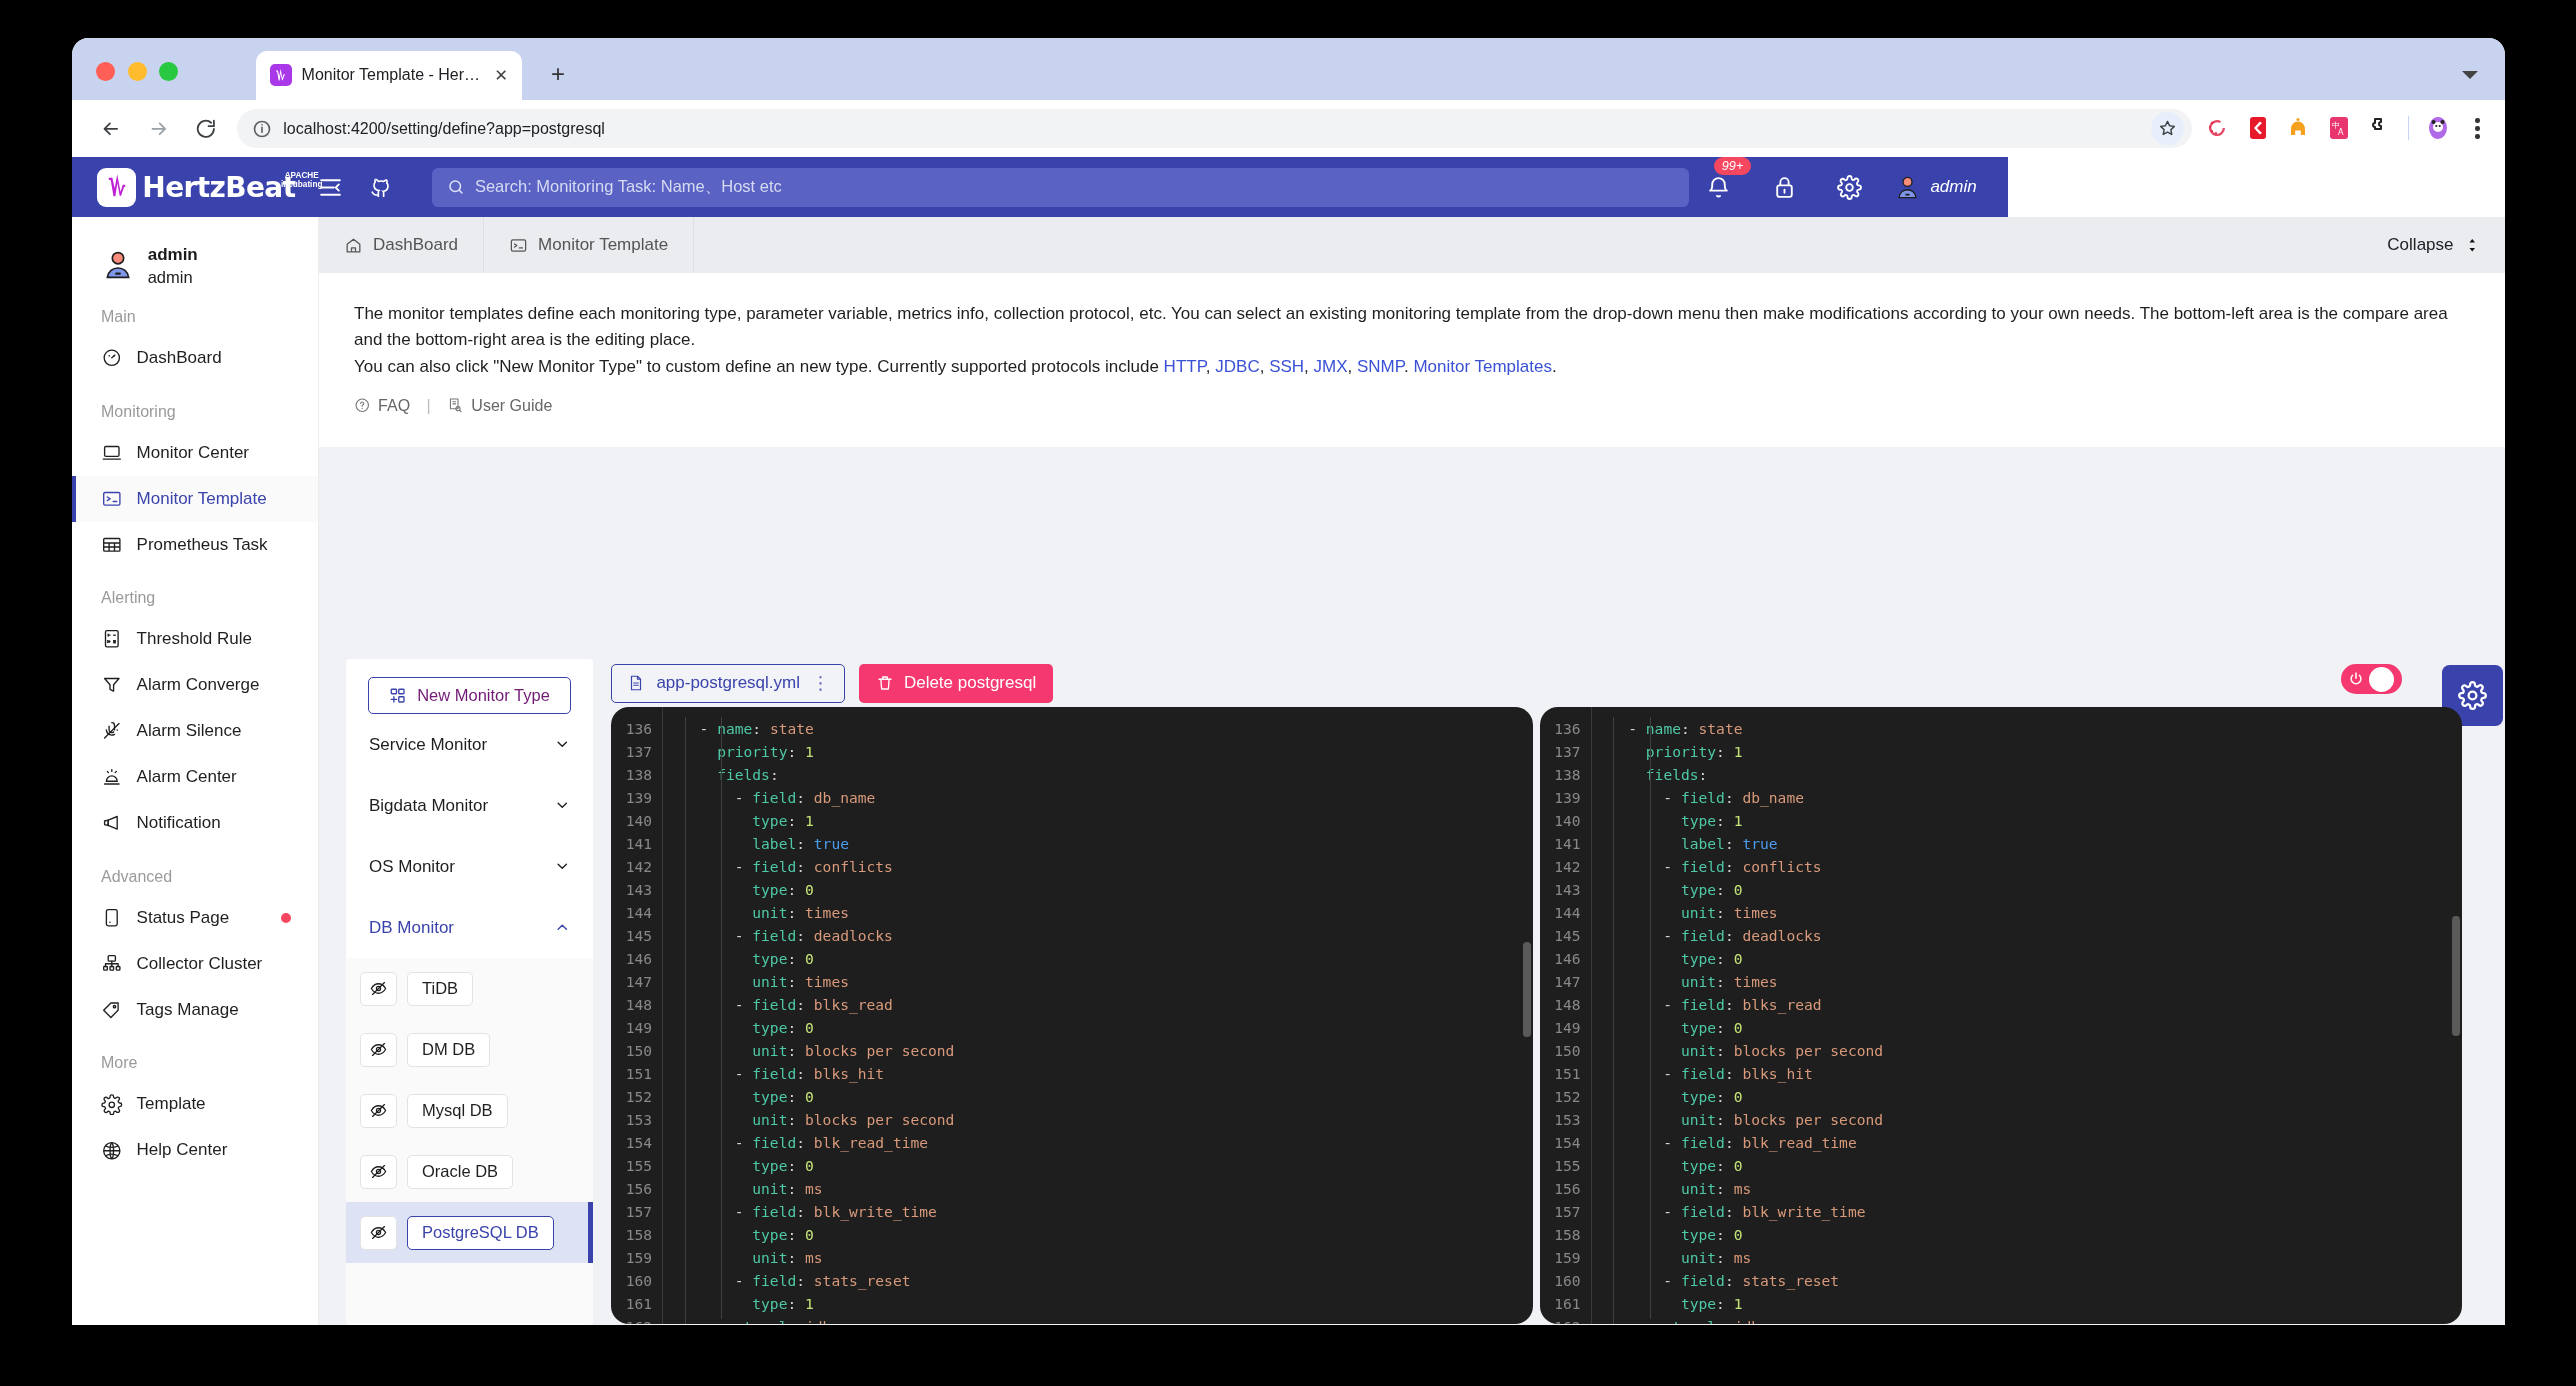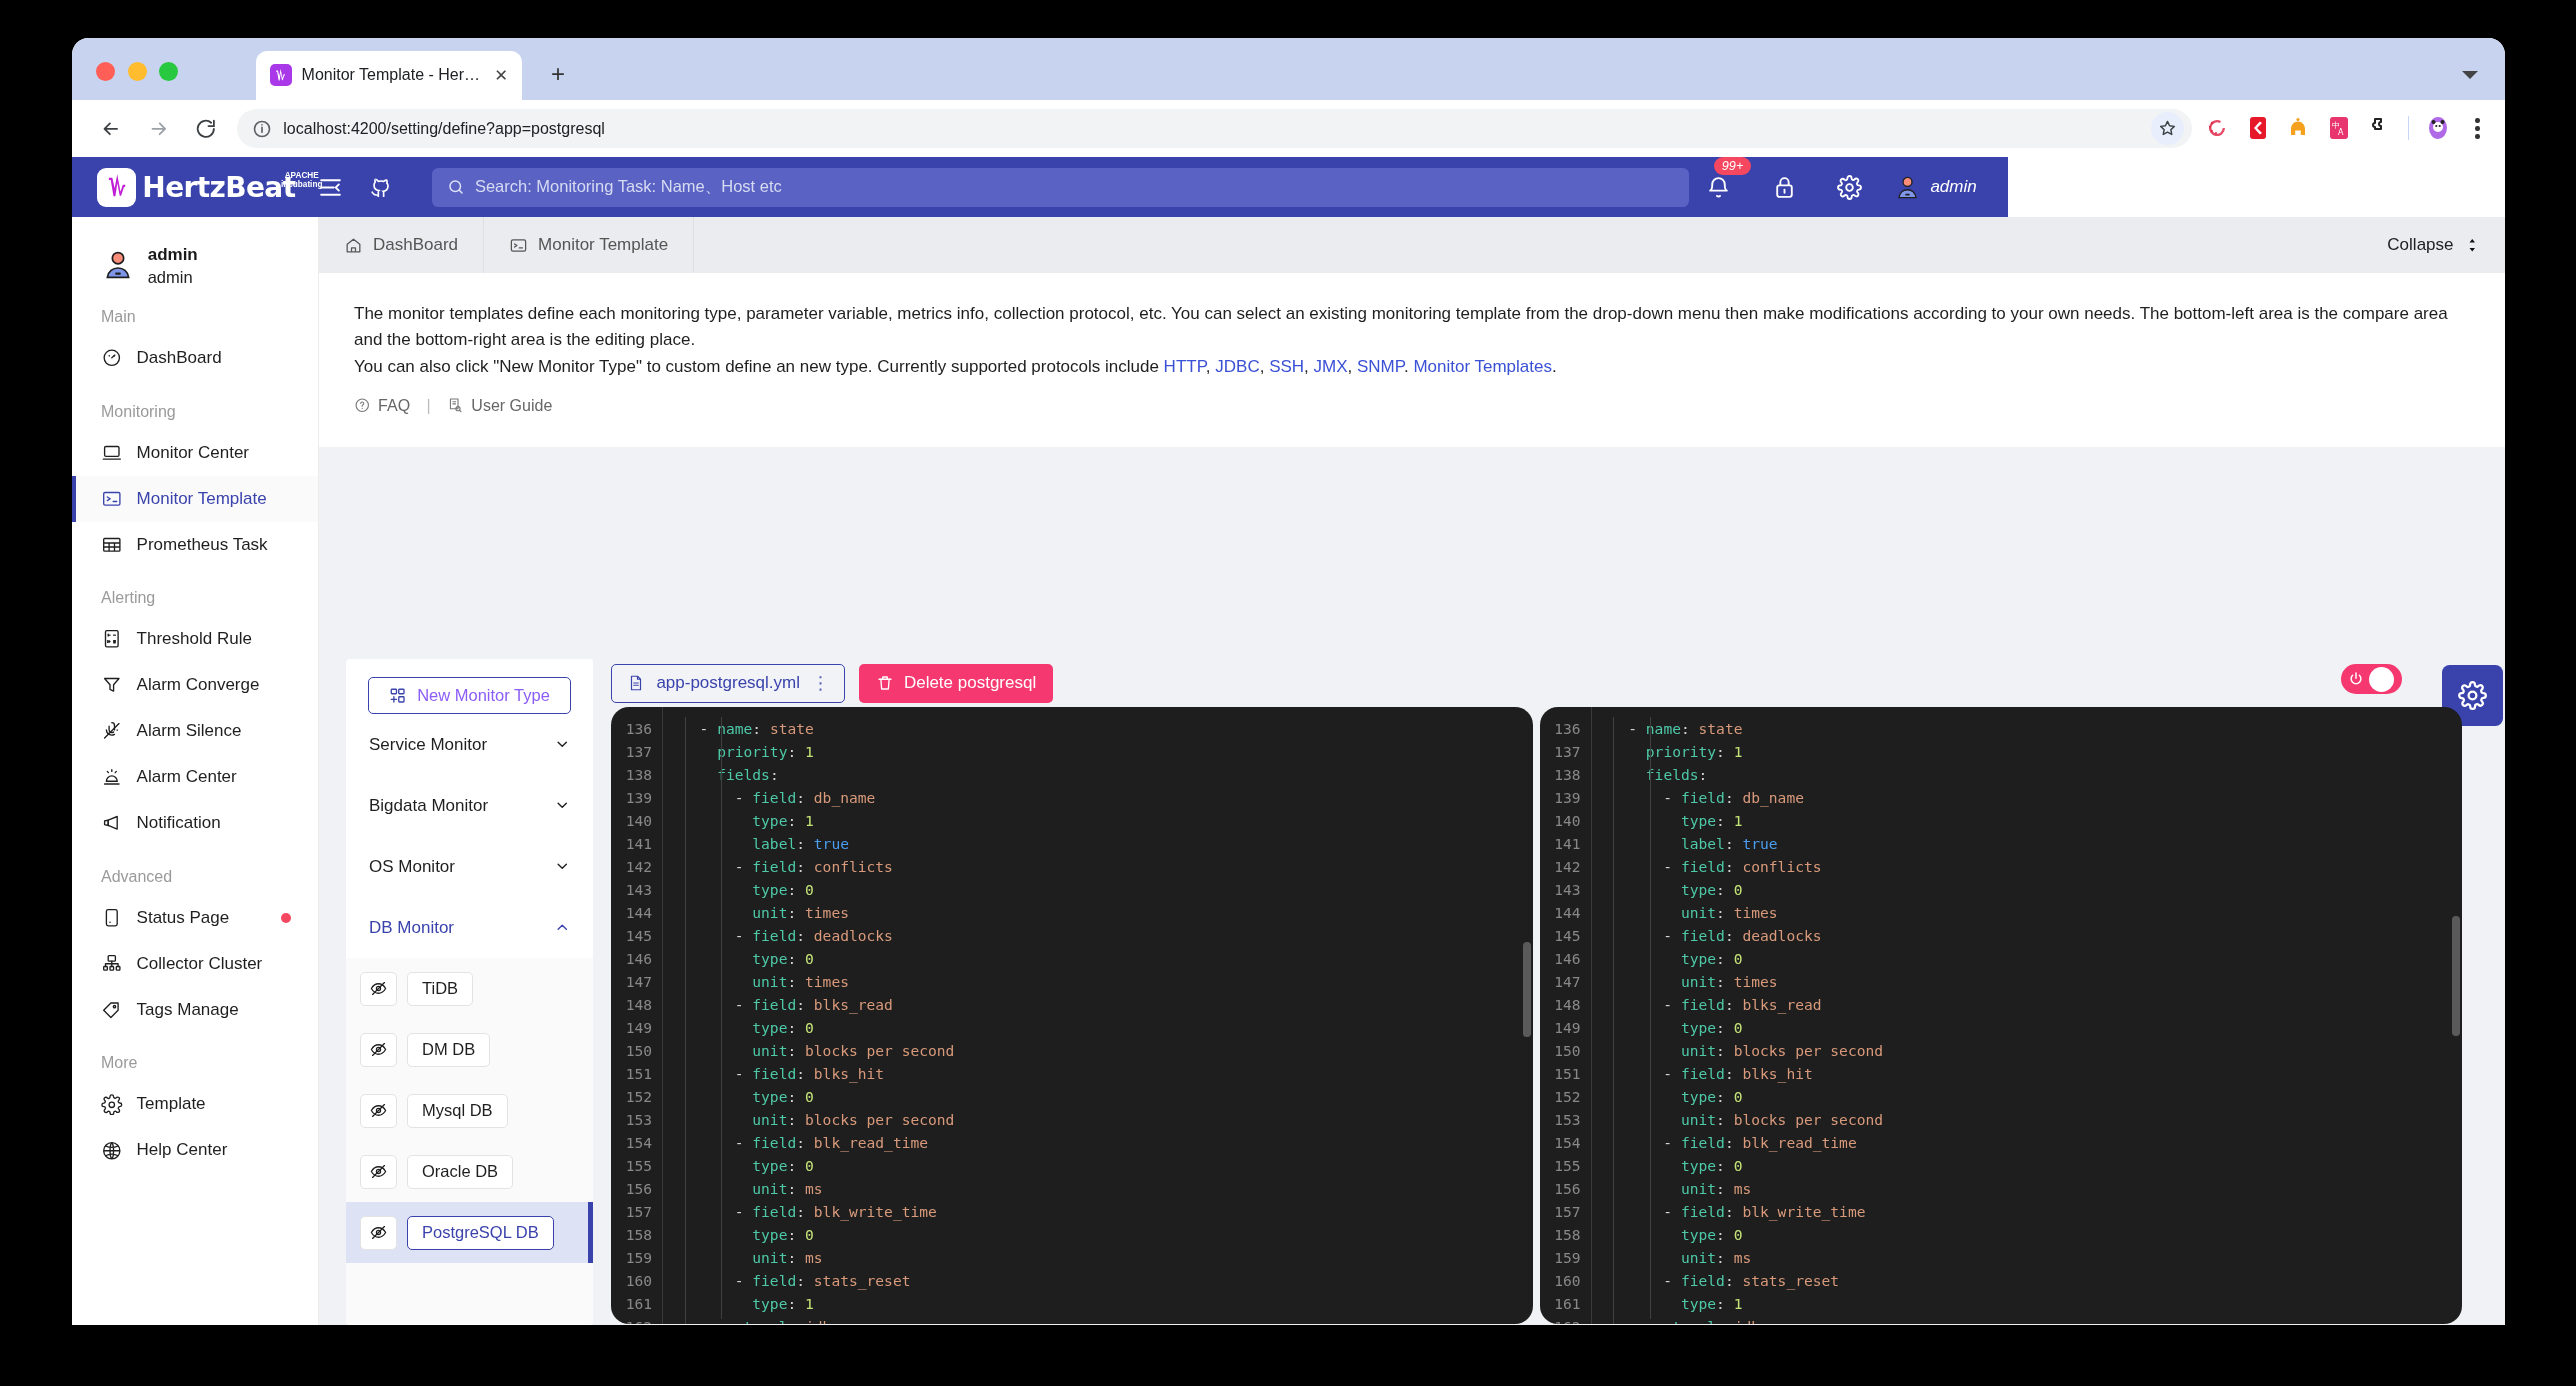--- a/index.html
+++ b/index.html
@@ -268,21 +268,21 @@
     width: 247px; height: 666px;
     background: #fff;
     border-radius: 3.8px;
     overflow: hidden;
   }
   #new-type-btn {
     margin: 18px auto 0 auto;
     width: 203px; height: 37px;
     border: 1px solid #3a43ac; border-radius: 5px;
     display: flex; align-items: center; justify-content: center; gap: 10px;
-    color: #8b5cf6; font-size: 16.5px; cursor: pointer;
+    color: #701a75; font-size: 16.5px; cursor: pointer;
     background: #fff;
   }
   #new-type-btn svg { width: 18px; height: 18px; }
   .type-group {
     display: flex; align-items: center; justify-content: space-between;
     padding: 0 23px 0 23px;
     height: 61px;
     font-size: 17px; color: #1f1f1f;
     cursor: pointer;
   }

